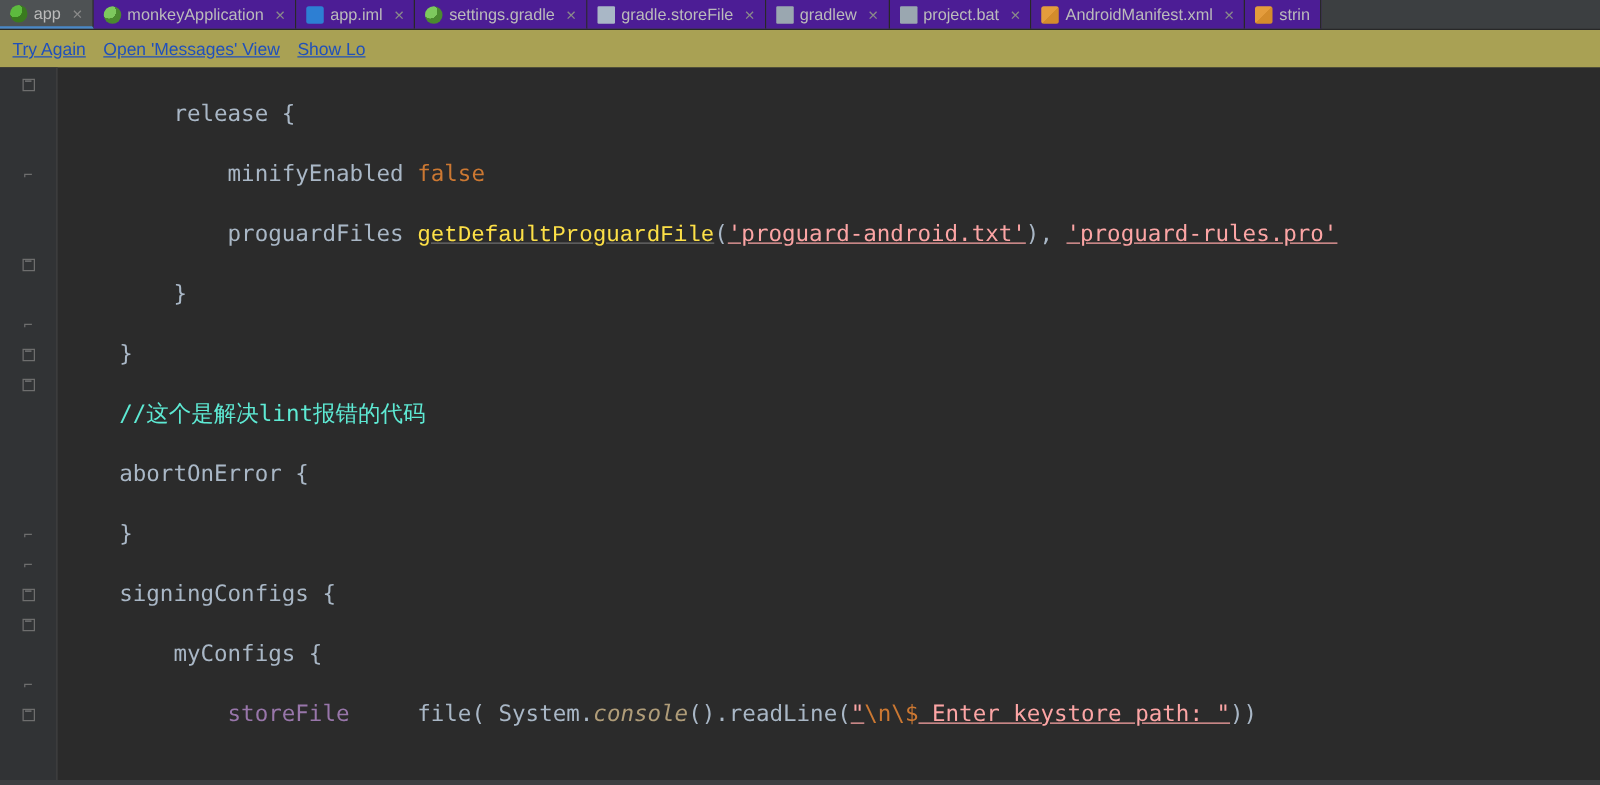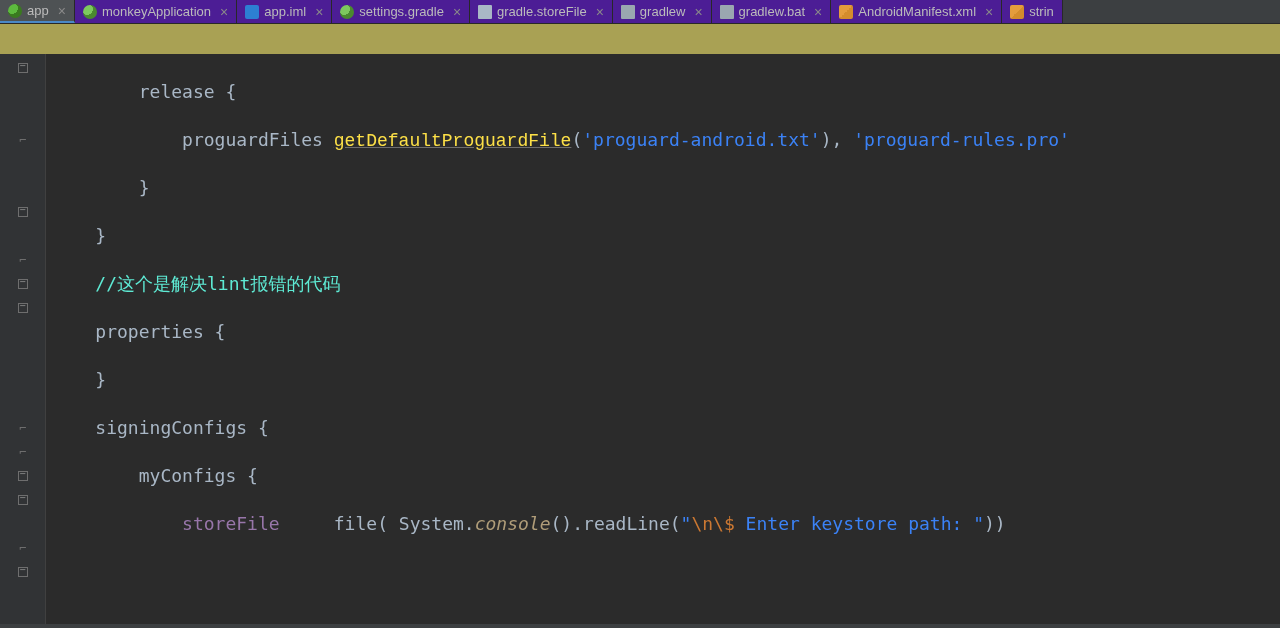--- a/index.html
+++ b/index.html
@@ -134,21 +134,21 @@
     padding: 2px 0 0 6px;
     font-size: 18px;
     line-height: 24px;
     white-space: pre;
     overflow: hidden;
   }
   .code .row { height: 24px; }
   .c-keyword { color: #cc7832; }
   .c-ident { color: #a9b7c6; text-align: right; }
   .c-func { color: #fde047; text-decoration: underline; text-decoration-color: #6e6e6e; font-family: Liberation Mono, monospace; }
-  .c-string { color: #3b82f6; }
+  .c-string { color: #fca5a5; text-decoration: underline; }
   .c-escape { color: #cc7832; }
   .c-method { font-style: italic; color: #b09d79; }
   .c-prop { color: #9876aa; }
   .c-comment { color: #5eead4; }
 </style>
 </head>
 <body>
 
 <div class="tab-bar">
   <div class="tab active">
@@ -176,35 +176,40 @@
     <span>gradle.storeFile</span>
     <span class="close">×</span>
   </div>
   <div class="tab">
     <span class="icon icon-txt"></span>
     <span>gradlew</span>
     <span class="close">×</span>
   </div>
   <div class="tab">
     <span class="icon icon-txt"></span>
-    <span>gradlew.bat</span>
+    <span>project.bat</span>
     <span class="close">×</span>
   </div>
   <div class="tab">
     <span class="icon icon-xml"></span>
     <span>AndroidManifest.xml</span>
     <span class="close">×</span>
   </div>
   <div class="tab">
     <span class="icon icon-xml"></span>
     <span>strin</span>
   </div>
 </div>
 
 <div class="notification-bar">
+  <div class="notification-links">
+    <a>Try Again</a>
+    <a>Open 'Messages' View</a>
+    <a>Show Lo</a>
+  </div>
 </div>
 
 <div class="editor-area">
   <div class="gutter">
     <div class="gutter-row">
         <span class="fold-marker"></span>
       </div>
     <div class="gutter-row"></div>
     <div class="gutter-row"></div>
     <div class="gutter-row">
@@ -245,25 +250,26 @@
     <div class="gutter-row">
         <span class="fold-end">⌐</span>
       </div>
     <div class="gutter-row">
         <span class="fold-marker"></span>
       </div>
     <div class="gutter-row"></div>
   </div>
   <div class="code">
 <div class="row">        <span class="c-ident">release {</span></div>
+<div class="row">            <span class="c-ident">minifyEnabled </span><span class="c-keyword">false</span></div>
 <div class="row">            <span class="c-ident">proguardFiles </span><span class="c-func">getDefaultProguardFile</span><span class="c-ident">(</span><span class="c-string">'proguard-android.txt'</span><span class="c-ident">), </span><span class="c-string">'proguard-rules.pro'</span></div>
 <div class="row">        <span class="c-ident">}</span></div>
 <div class="row">    <span class="c-ident">}</span></div>
 <div class="row">    <span class="c-comment">//这个是解决lint报错的代码</span></div>
-<div class="row">    <span class="c-ident">properties {</span></div>
+<div class="row">    <span class="c-ident">abortOnError {</span></div>
 <div class="row">    <span class="c-ident">}</span></div>
 <div class="row">    <span class="c-ident">signingConfigs {</span></div>
 <div class="row">        <span class="c-ident">myConfigs {</span></div>
 <div class="row">            <span class="c-prop">storeFile</span><span>     </span><span class="c-ident">file( System.</span><span class="c-method">console</span><span class="c-ident">().readLine(</span><span class="c-string">"</span><span class="c-escape">\n\$</span><span class="c-string"> Enter keystore path: "</span><span class="c-ident">))</span></div>
 
 
 
 
 
 

